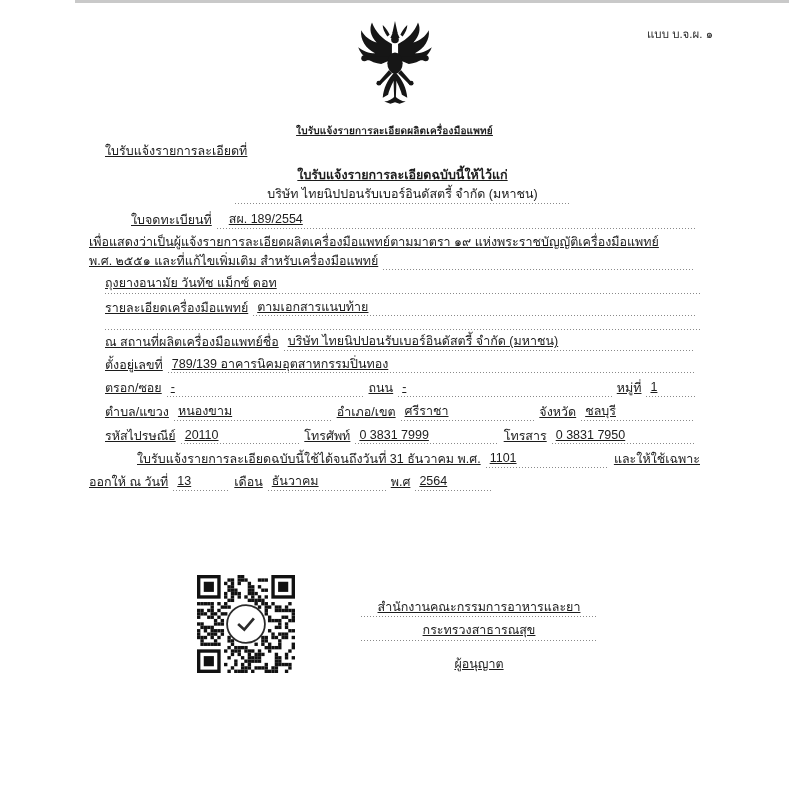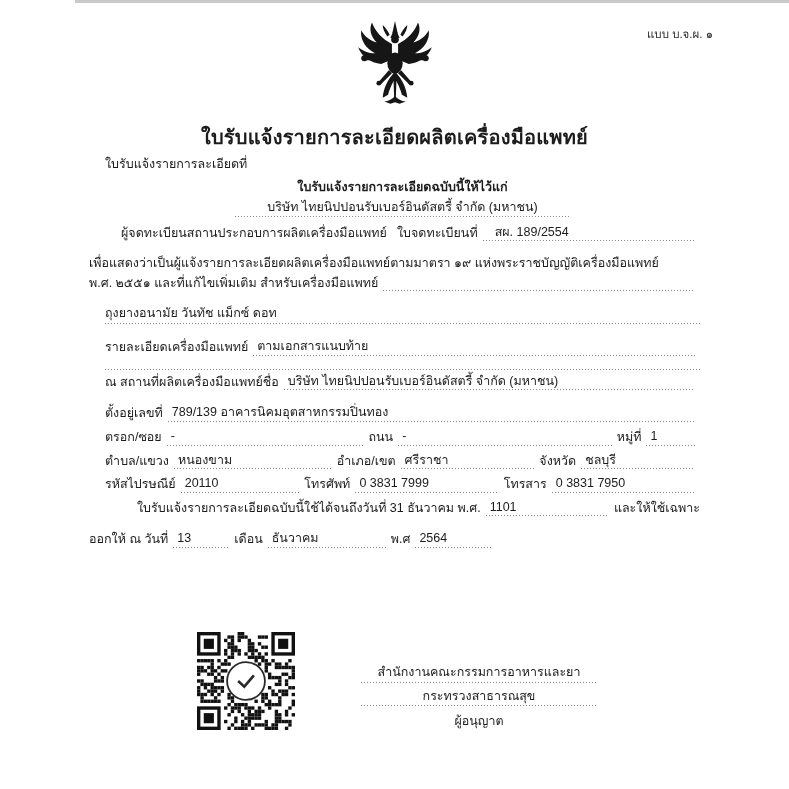--- a/index.html
+++ b/index.html
@@ -6,25 +6,26 @@
   html,body { background:#ffffff; }
   .page {
     position:relative;
     width:789px; height:789px;
     background:#ffffff;
     overflow:hidden;
     font-family:"Liberation Sans","DejaVu Sans",sans-serif;
     color:#1c1c1c;
     font-size:12.5px;
     line-height:1.25;
+    text-decoration:underline;
   }
   .top-strip { position:absolute; top:0; left:75px; right:0; height:3px; background:#c9c9c9; }
   .form-code { position:absolute; top:27px; right:76px; font-size:11.5px; color:#2a2a2a; }
   .emblem-wrap { padding-top:20px; display:flex; justify-content:center; }
-  .title { text-align:center; font-weight:bold; font-size:20px; margin-top:12px; letter-spacing:.2px; }
+  .title { text-align:center; font-weight:bold; font-size:10px; margin-top:12px; letter-spacing:.2px; }
   .content { margin-left:105px; margin-right:89px; }
   .outdent { margin-left:-16px; }
   .row { display:flex; align-items:flex-end; }
   .lbl { white-space:nowrap; }
   
   .fill {
     flex:1 1 auto;
     min-width:20px;
     text-align:left;
     padding:0 4px 1px 4px;
@@ -51,22 +52,22 @@
   .bold { font-weight:bold; }
   .cu { display:inline-block; min-width:335px; padding:0 10px 1px 10px;
     background-image:repeating-linear-gradient(to right,#8a8a8a 0,#8a8a8a 1px,transparent 1px,transparent 3px);
     background-size:100% 1px; background-position:left bottom; background-repeat:no-repeat; }
   .footer { display:flex; align-items:flex-end; margin-top:84px; }
   .qr { width:98px; height:98px; margin-left:92px; }
   .sigblock { width:236px; margin-left:66px; margin-top:14px; text-align:center; }
   .sigline { padding-bottom:2px; margin-bottom:6px;
     background-image:repeating-linear-gradient(to right,#8a8a8a 0,#8a8a8a 1px,transparent 1px,transparent 3px);
     background-size:100% 1px; background-position:left bottom; background-repeat:no-repeat; }
-  .sig-title { margin-top:8px; }
-  .mt4{margin-top:4px}.mt6{margin-top:15px}.mt7{margin-top:7px}.mt8{margin-top:8px}
+  .sig-title { margin-top:16px; }
+  .mt4{margin-top:4px}.mt6{margin-top:6px}.mt7{margin-top:7px}.mt8{margin-top:8px}
 </style>
 </head>
 <body>
 
 <div class="page">
   <div class="top-strip"></div>
   <div class="form-code">แบบ บ.จ.ผ. ๑</div>
 
   <div class="emblem-wrap">
     <span>
@@ -111,21 +112,20 @@
       <span class="fill noline"></span>
     </div>
 
     <div class="center bold mt8">ใบรับแจ้งรายการละเอียดฉบับนี้ให้ไว้แก่</div>
 
     <div class="center mt4">
       <span class="cu">บริษัท ไทยนิปปอนรับเบอร์อินดัสตรี้ จำกัด (มหาชน)</span>
     </div>
 
     <div class="row mt8" style="padding-left:16px;">
-      <span class="lbl">ผู้จดทะเบียนสถานประกอบการผลิตเครื่องมือแพทย์</span>
       <span class="lbl" style="margin-left:10px;">ใบจดทะเบียนที่</span>
       <span class="fill left">สผ. 189/2554</span>
     </div>
 
     <div class="outdent mt6">เพื่อแสดงว่าเป็นผู้แจ้งรายการละเอียดผลิตเครื่องมือแพทย์ตามมาตรา ๑๙ แห่งพระราชบัญญัติเครื่องมือแพทย์</div>
 
     <div class="row outdent mt4">
       <span class="lbl">พ.ศ. ๒๕๕๑ และที่แก้ไขเพิ่มเติม  สำหรับเครื่องมือแพทย์</span>
       <span class="fill"></span>
     </div>

